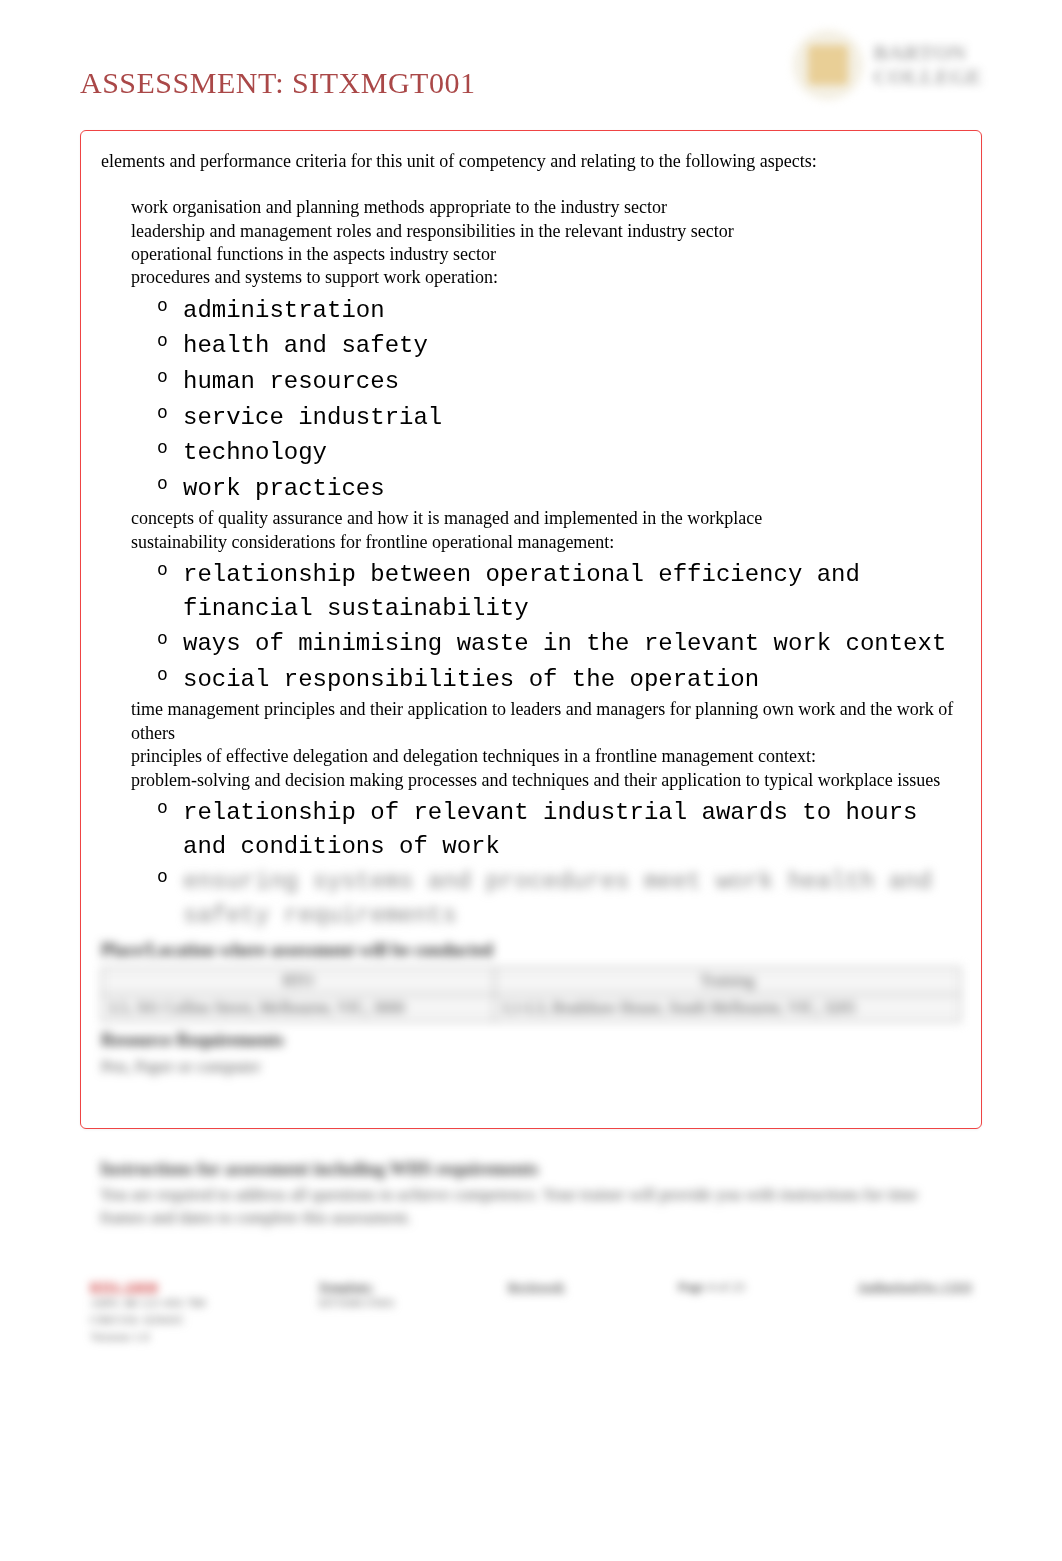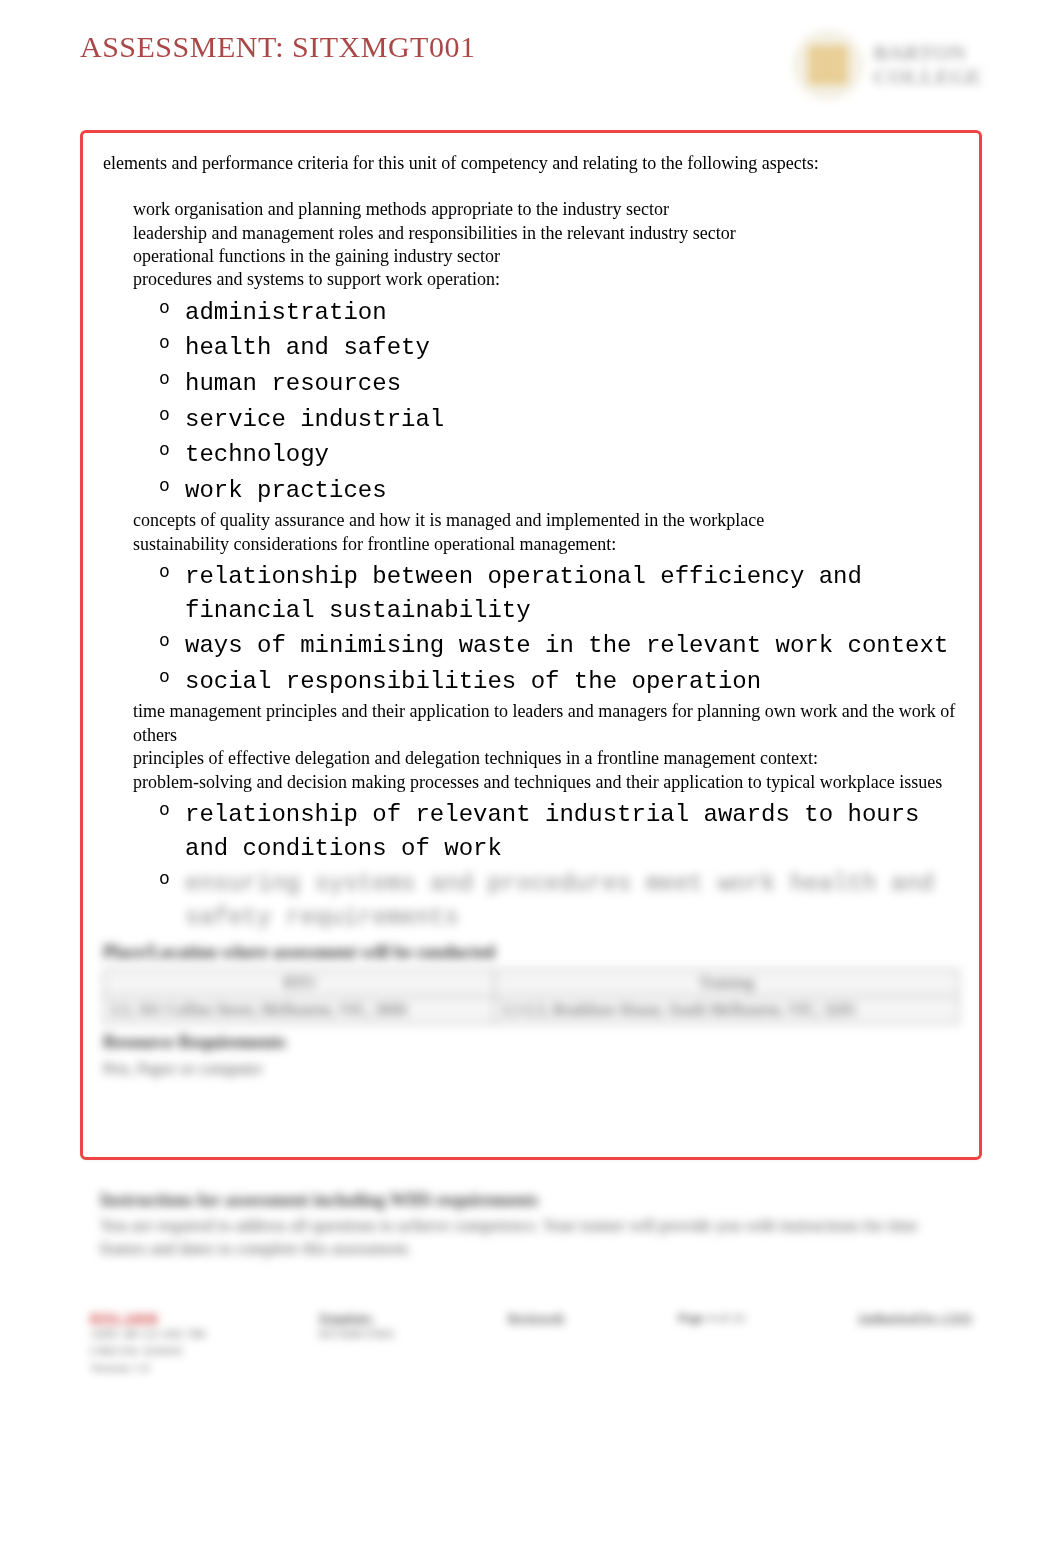--- a/index.html
+++ b/index.html
@@ -15,21 +15,21 @@
       padding: 0;
     }
     .page {
       width: 1062px;
       padding: 30px 80px 40px 80px;
       position: relative;
     }
     .header {
       display: flex;
       justify-content: space-between;
-      align-items: flex-start;
+      align-items: flex-end;
       margin-bottom: 30px;
     }
     .title {
       color: #aa4848;
       font-size: 30px;
       font-weight: normal;
       letter-spacing: 0.5px;
     }
     .logo-block {
       display: flex;
@@ -54,24 +54,24 @@
       border-radius: 4px;
     }
     .logo-text {
       color: #5a5a5a;
       font-size: 22px;
       font-weight: bold;
       line-height: 1.1;
     }
     .content-box {
       background: #ffffff;
-      border: 3px solid #ef4444;
+      border: 1px solid #ef4444;
       border-radius: 6px;
       box-shadow: 0 1px 3px rgba(0,0,0,0.05);
-      padding: 18px 20px 32px 20px;
+      padding: 18px 20px 5px 20px;
       position: relative;
     }
     .intro-text {
       font-size: 18px;
       color: #000;
       margin-bottom: 22px;
       line-height: 1.4;
     }
     ul.main-list {
       list-style: none;
@@ -215,21 +215,21 @@
     <div class="intro-text">elements and performance criteria for this unit of competency and relating to the following aspects:</div>
 
     <ul class="main-list">
       <li data-marker="">
         <span>work organisation and planning methods appropriate to the industry sector</span>
       </li>
       <li data-marker="">
         <span>leadership and management roles and responsibilities in the relevant industry sector</span>
       </li>
       <li data-marker="">
-        <span>operational functions in the gaining industry sector</span>
+        <span>operational functions in the aspects industry sector</span>
       </li>
       <li data-marker="">
         <span>procedures and systems to support work operation:</span>
         <ul class="sub-list">
           <li><span>administration</span></li>
           <li><span>health and safety</span></li>
           <li><span>human resources</span></li>
           <li><span>service industrial</span></li>
           <li><span>technology</span></li>
           <li><span>work practices</span></li>

